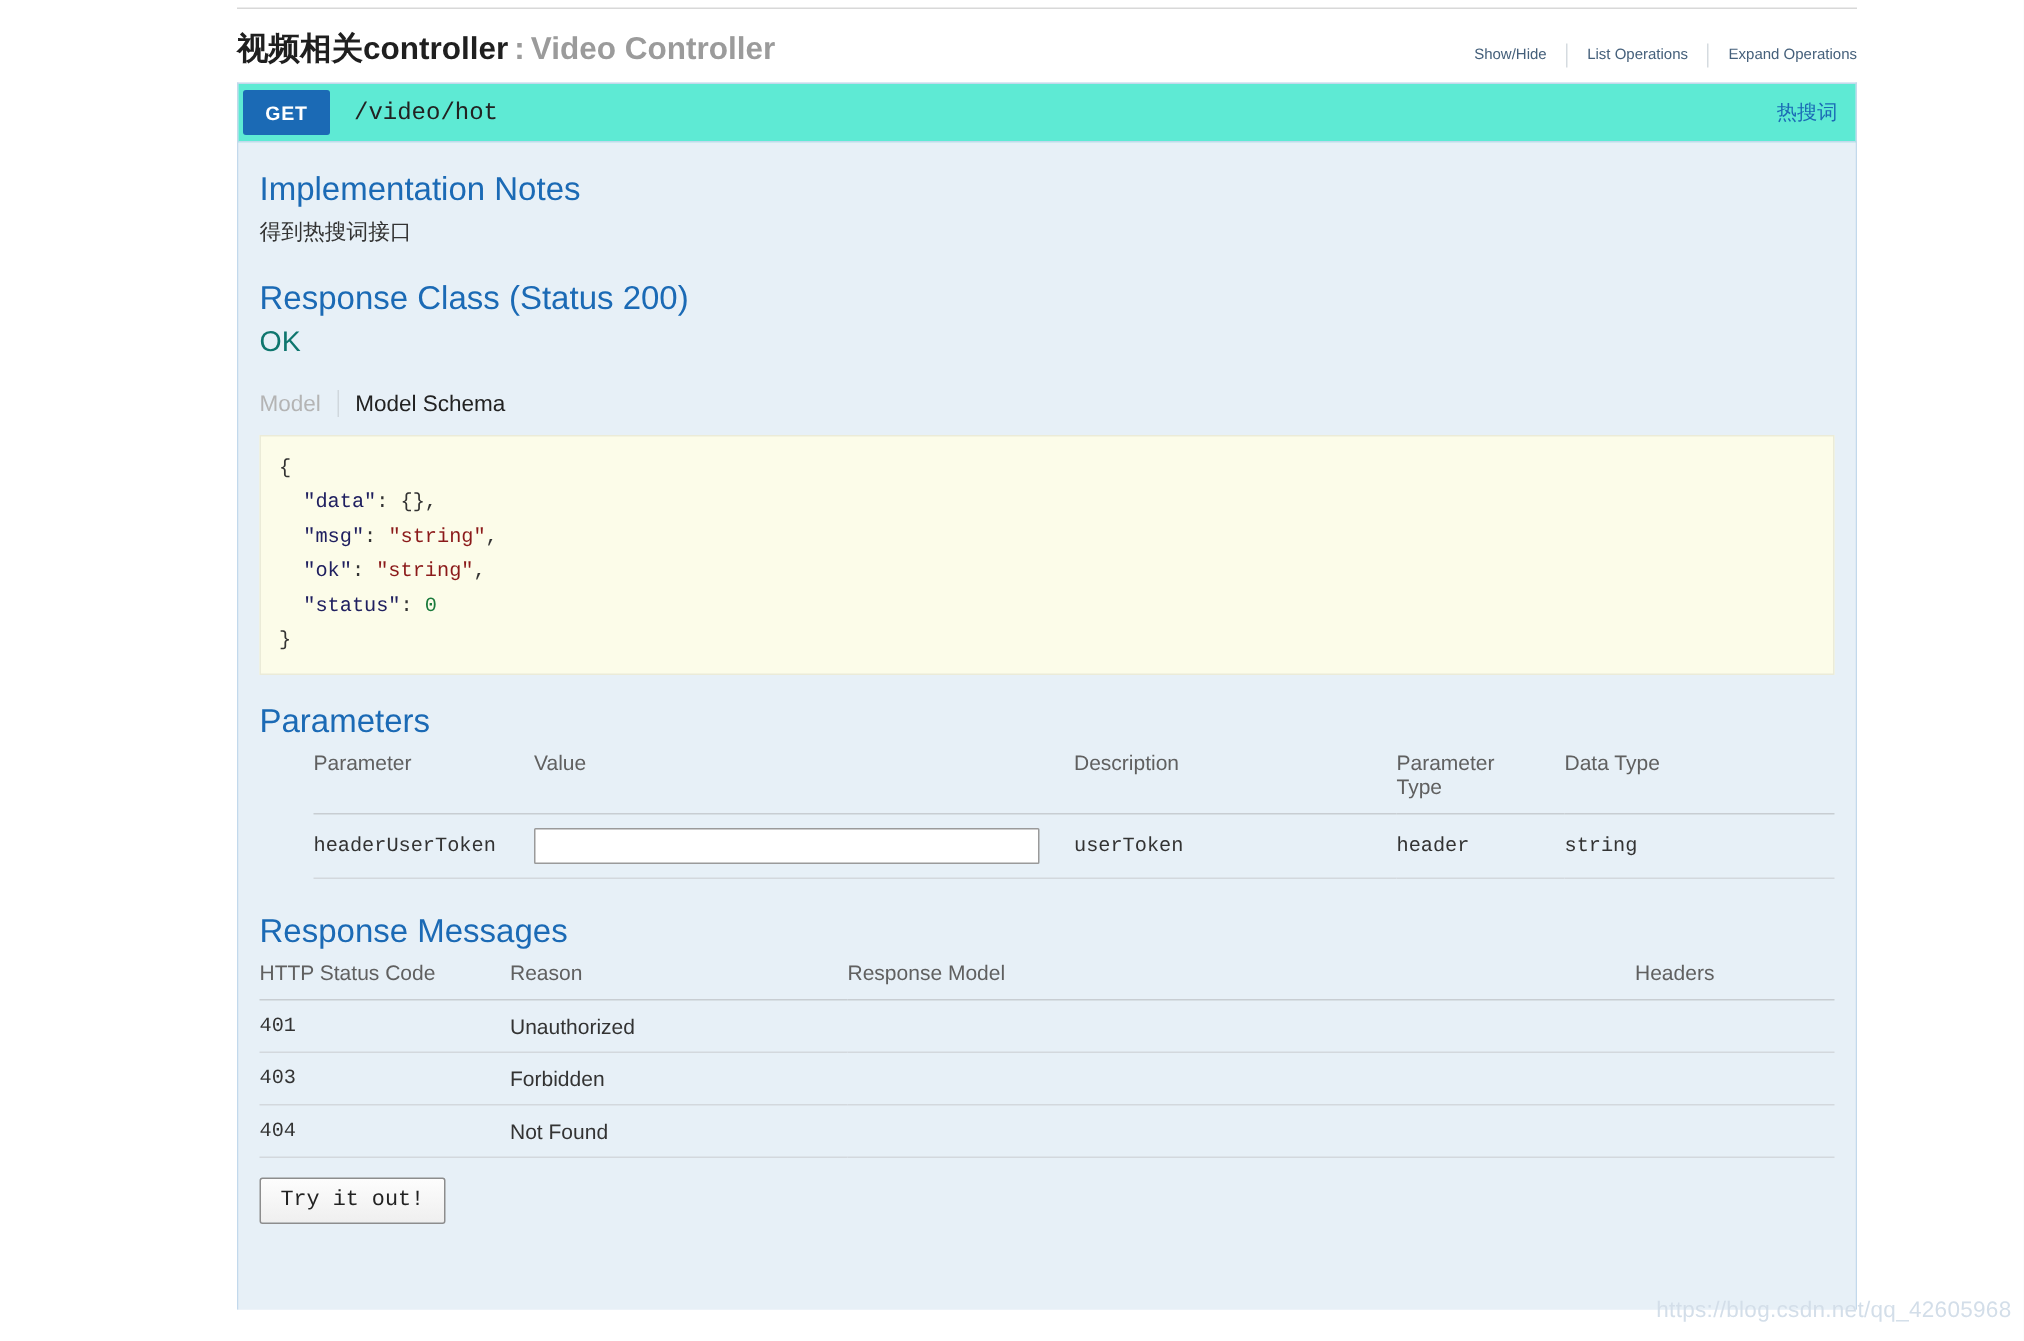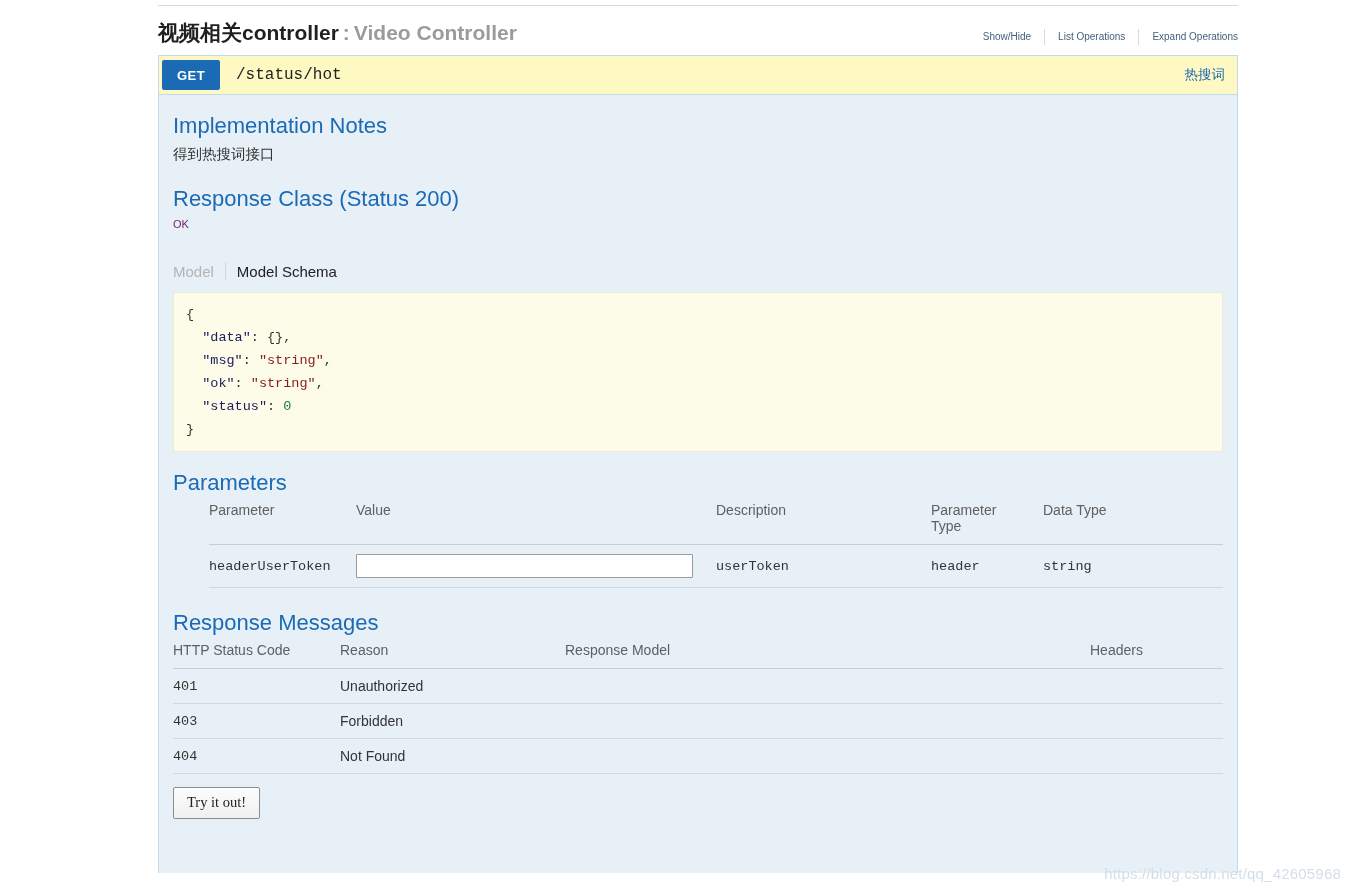--- a/index.html
+++ b/index.html
@@ -75,21 +75,21 @@
   
   .operation {
     border: 1px solid #c3d9ec;
     border-bottom: none;
     background: #e7f0f7;
   }
 
   .op-bar {
     display: flex;
     align-items: center;
-    background: #fef9c3;
+    background: #5eead4;
     border-bottom: 1px solid #c3d9ec;
     height: 38px;
     padding: 0 12px 0 0;
   }
 
   .op-method {
     width: 58px;
     min-width: 58px;
     height: 30px;
     margin-left: 3px;
@@ -141,23 +141,23 @@
 
   .notes-text {
     font-size: 14.5px;
     color: #333333;
     margin: 0 0 22px 0;
   }
 
   .resp-class-h { margin-top: 0; }
 
   .resp-ok {
-    font-size: 11px;
-    color: #701a75;
-    margin: 0 0 32px 0;
+    font-size: 19px;
+    color: #0f766e;
+    margin: 0 0 20px 0;
   }
 
   
   .model-tabs {
     display: flex;
     align-items: center;
     margin-bottom: 12px;
     font-size: 15px;
   }
   .model-tabs .tab {
@@ -283,21 +283,21 @@
 
   .try-btn {
     margin-top: 13px;
     background: linear-gradient(#fdfdfd, #efefef);
     border: 1px solid #8d8d8d;
     border-radius: 2px;
     font-size: 14.5px;
     color: #222222;
     padding: 6px 13px 7px 13px;
     cursor: pointer;
-    font-family: Liberation Serif, serif;
+    font-family: Liberation Mono, monospace;
   }
 
   .watermark {
     position: absolute;
     right: 8px;
     bottom: 12px;
     font-size: 15px;
     color: #d3dee9;
     letter-spacing: 0.2px;
     white-space: nowrap;
@@ -322,21 +322,21 @@
         <a>List Operations</a>
         <span class="sep"></span>
         <a>Expand Operations</a>
       </div>
     </div>
 
     <div class="operation">
 
       <div class="op-bar">
         <div class="op-method">GET</div>
-        <div class="op-path">/status/hot</div>
+        <div class="op-path">/video/hot</div>
         <div class="op-summary">热搜词</div>
       </div>
 
       <div class="op-body">
         <div class="inner">
 
           
           <h4 class="section">Implementation Notes</h4>
           <p class="notes-text">得到热搜词接口</p>
 

